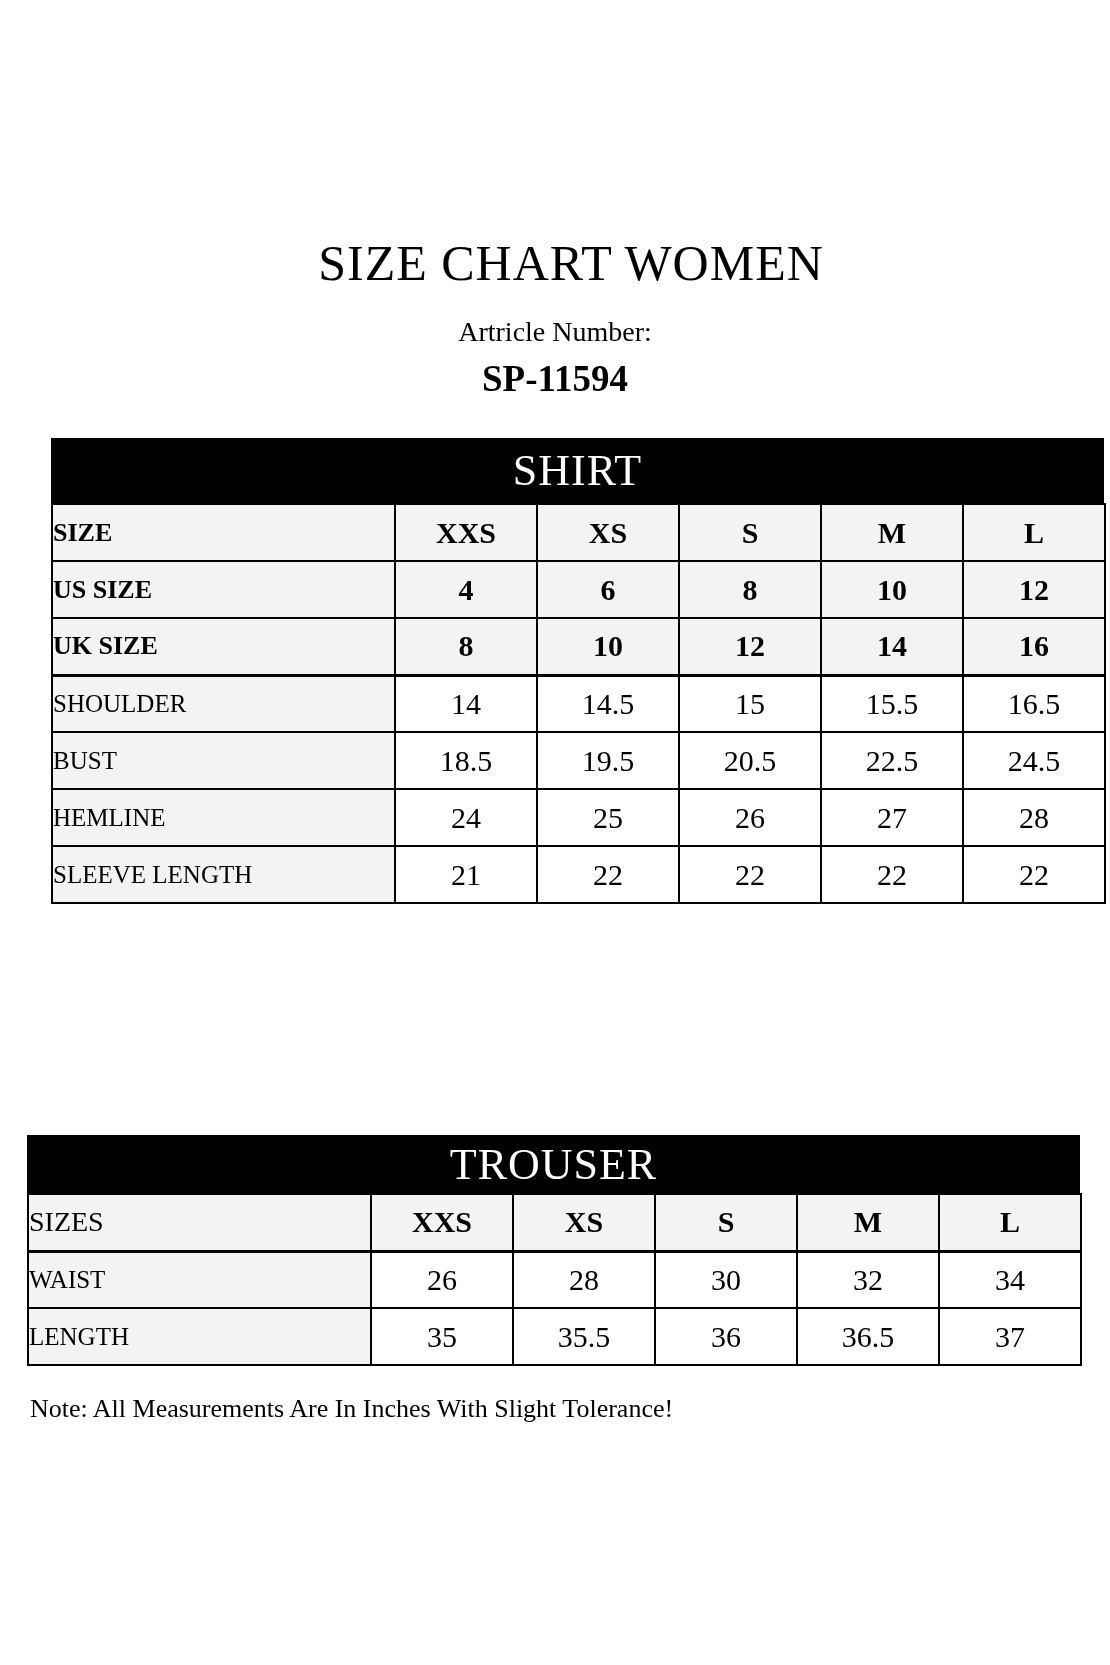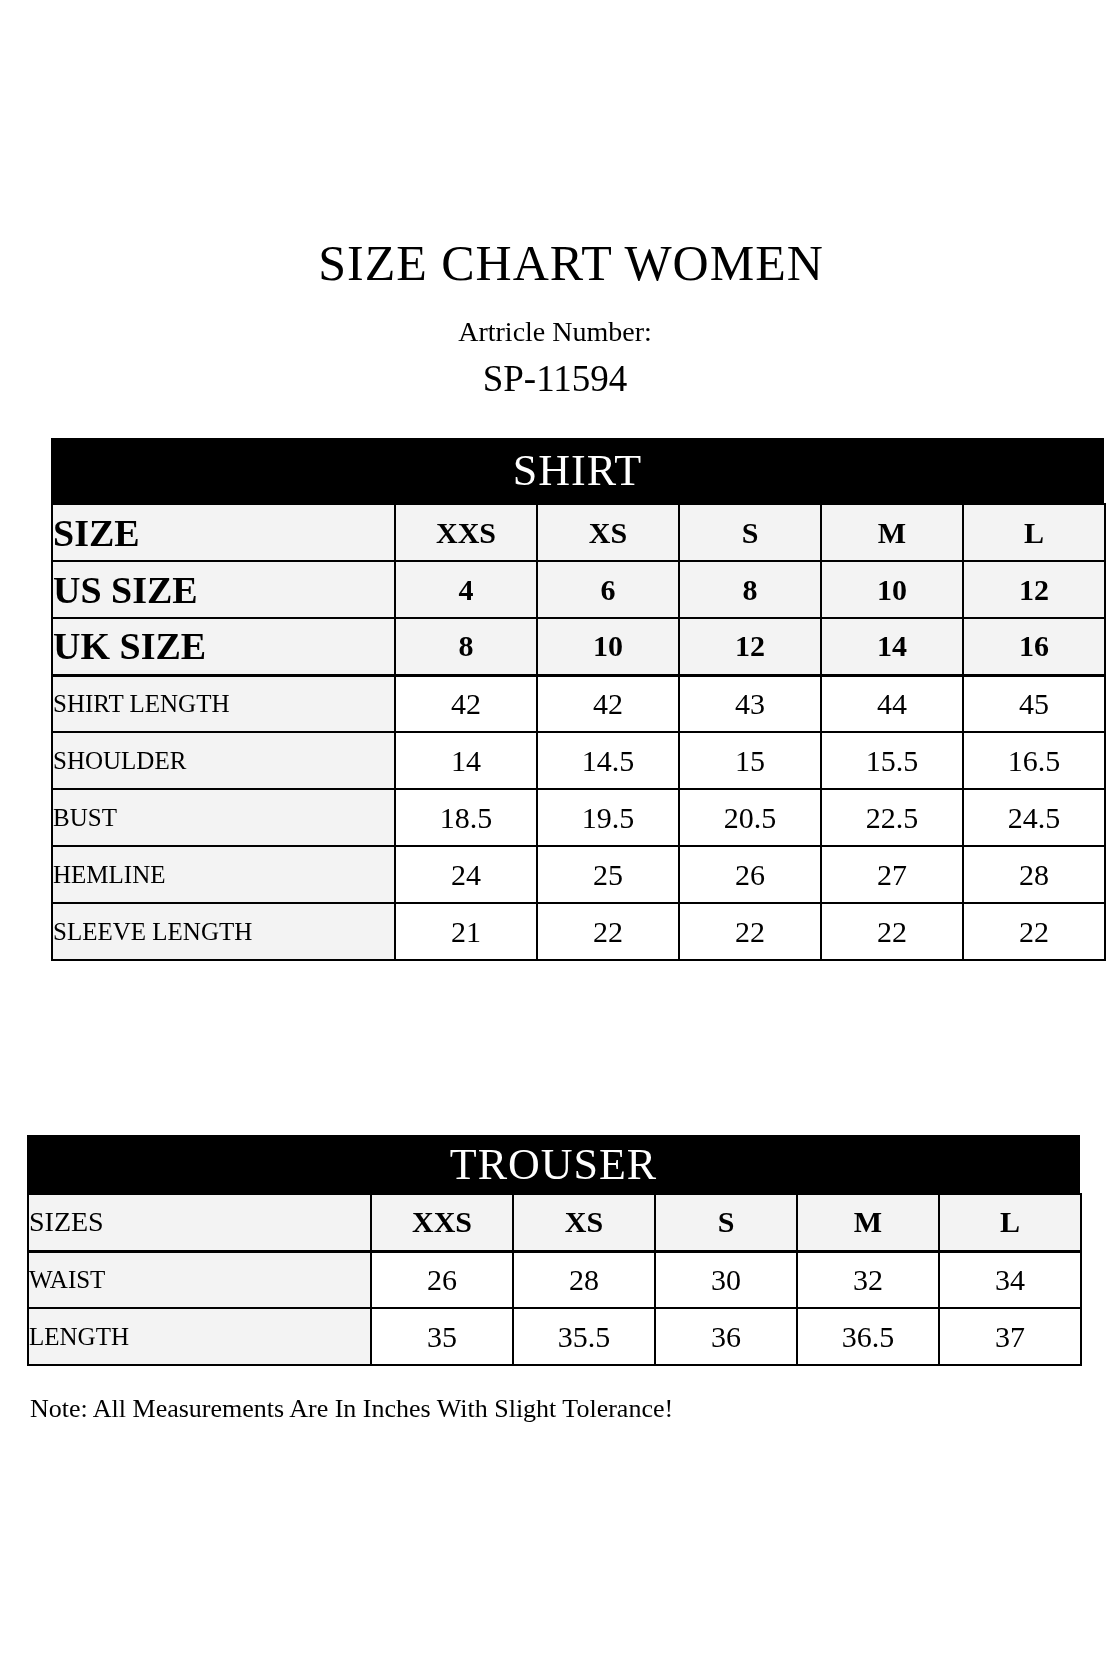--- a/index.html
+++ b/index.html
@@ -35,21 +35,21 @@
     font-size: 28px;
   }
 
   .article-number {
     position: absolute;
     top: 357px;
     left: 0;
     width: 1110px;
     text-align: center;
     font-size: 37px;
-    font-weight: normal;
+    font-weight: bold;
   }
 
   .table-section {
     position: absolute;
     left: 27px;
     width: 1053px;
   }
   #shirt-section  { top: 438px; padding-left: 24px; }
   #trouser-section{ top: 1135px; border-radius: 6px; }
 
@@ -87,21 +87,21 @@
     padding-left: 7px;
     font-size: 25px;
   }
   .value-cell {
     background: #ffffff;
     text-align: center;
     font-size: 30px;
   }
 
   
-  tr.size-row .label-cell { font-weight: bold; font-size: 38px; }
+  tr.size-row .label-cell { font-weight: bold; font-size: 26px; }
   tr.size-row .value-cell { font-weight: bold; background: #f3f3f3; }
 
   
   tr.mixed-row .label-cell { font-weight: normal; font-size: 28px; }
   tr.mixed-row .value-cell { font-weight: bold; background: #f3f3f3; }
 
   tr.thick-bottom td { border-bottom-width: 3px; }
   td.thick-right { border-right-width: 3px; }
 
   .note {
@@ -153,28 +153,20 @@
       </tr>
       <tr class="size-row thick-bottom">
         <td class="label-cell thick-right">UK SIZE</td>
         <td class="value-cell">8</td>
         <td class="value-cell">10</td>
         <td class="value-cell">12</td>
         <td class="value-cell">14</td>
         <td class="value-cell">16</td>
       </tr>
       <tr class="measure-row">
-        <td class="label-cell thick-right">SHIRT LENGTH</td>
-        <td class="value-cell">42</td>
-        <td class="value-cell">42</td>
-        <td class="value-cell">43</td>
-        <td class="value-cell">44</td>
-        <td class="value-cell">45</td>
-      </tr>
-      <tr class="measure-row">
         <td class="label-cell thick-right">SHOULDER</td>
         <td class="value-cell">14</td>
         <td class="value-cell">14.5</td>
         <td class="value-cell">15</td>
         <td class="value-cell">15.5</td>
         <td class="value-cell">16.5</td>
       </tr>
       <tr class="measure-row">
         <td class="label-cell thick-right">BUST</td>
         <td class="value-cell">18.5</td>

